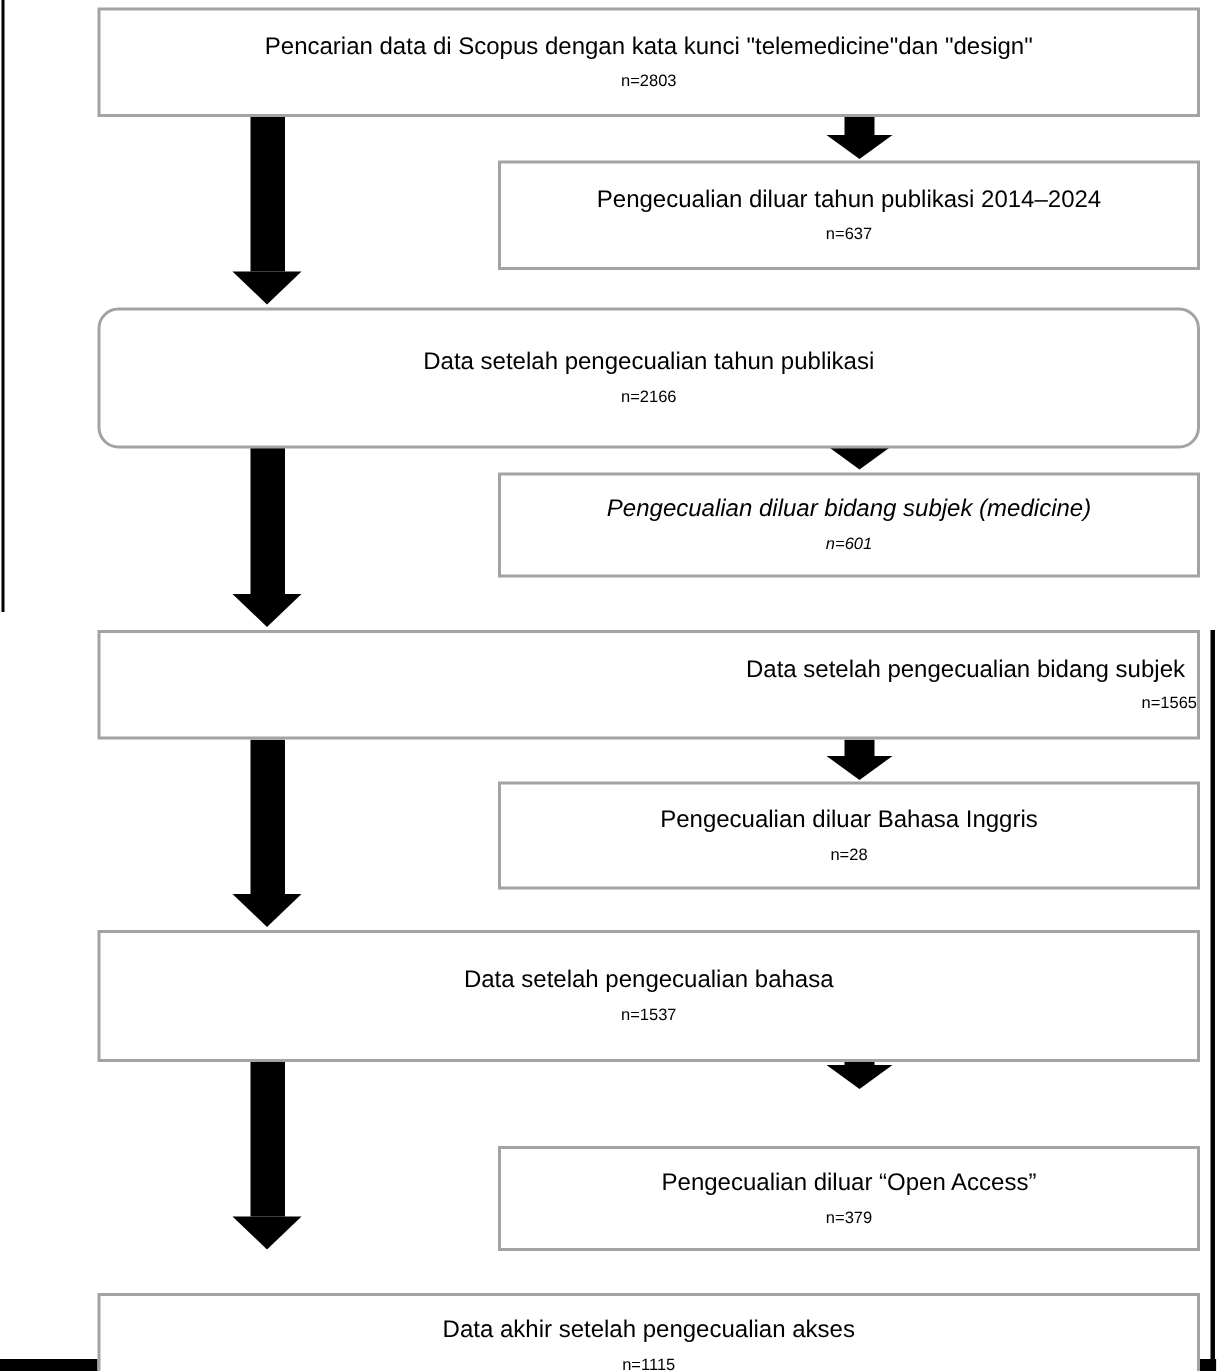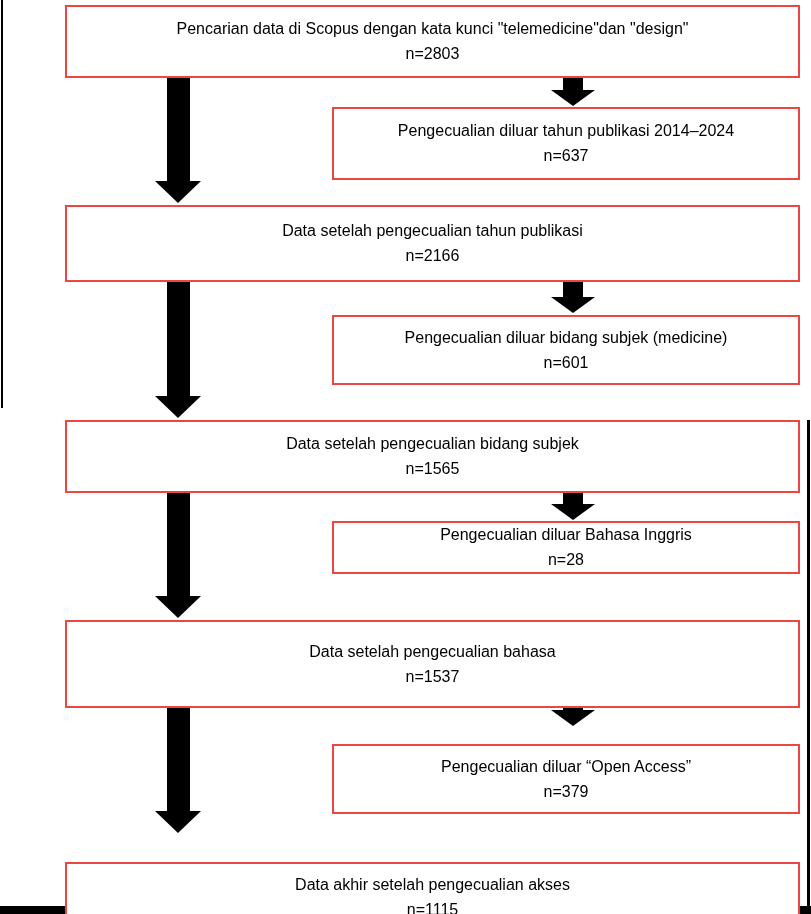--- a/index.html
+++ b/index.html
@@ -8,34 +8,34 @@
     width: 811px;
     height: 914px;
     background: #ffffff;
     font-family: "Liberation Sans", sans-serif;
     color: #000000;
     overflow: hidden;
   }
   .box {
     position: absolute;
     background: #ffffff;
-    border: 2px solid #ef4444;
+    border: 2px solid #a3a3a3;
     box-sizing: border-box;
     display: flex;
     flex-direction: column;
     align-items: center;
     justify-content: center;
     row-gap: 7px;
     text-align: center;
     z-index: 2;
   }
   .box.main { left: 65px; width: 735px; }
   .box.excl { left: 332px; width: 468px; }
   .box .label { font-size: 16px; line-height: 1.15; padding: 0 8px; }
-  .box .count { font-size: 16px; line-height: 1.1; }
+  .box .count { font-size: 11px; line-height: 1.1; }
 
   .arrow { position: absolute; z-index: 1; }
   .arrow .shaft { background: #000000; margin: 0 auto; }
   .arrow .head {
     width: 0; height: 0; margin: 0 auto;
     border-left-style: solid; border-right-style: solid;
     border-left-color: transparent; border-right-color: transparent;
     border-top-style: solid; border-top-color: #000000;
   }
   .arrow.long { left: 155px; width: 46px; }
@@ -71,73 +71,73 @@
   <div class="arrow short" style="top:78px;">
     <div class="shaft" style="height:12px;"></div>
     <div class="head"></div>
   </div>
 
   <div class="box excl" style="top:107px; height:73px;">
     <div class="label">Pengecualian diluar tahun publikasi 2014–2024</div>
     <div class="count">n=637</div>
   </div>
 
-  <div class="box main" style="top:205px; height:77px;">
+  <div class="box main" style="top:205px; height:94px;border-radius:14px;">
     <div class="label">Data setelah pengecualian tahun publikasi</div>
     <div class="count">n=2166</div>
   </div>
 
   <div class="arrow long" style="top:278px;">
     <div class="shaft" style="height:118px;"></div>
     <div class="head"></div>
   </div>
   <div class="arrow short" style="top:278px;">
     <div class="shaft" style="height:19px;"></div>
     <div class="head"></div>
   </div>
 
-  <div class="box excl" style="top:315px; height:70px;">
+  <div class="box excl" style="top:315px; height:70px;font-style:italic;">
     <div class="label">Pengecualian diluar bidang subjek (medicine)</div>
     <div class="count">n=601</div>
   </div>
 
-  <div class="box main" style="top:420px; height:73px;">
+  <div class="box main" style="top:420px; height:73px;align-items:flex-end;">
     <div class="label">Data setelah pengecualian bidang subjek</div>
     <div class="count">n=1565</div>
   </div>
 
   <div class="arrow long" style="top:493px;">
     <div class="shaft" style="height:103px;"></div>
     <div class="head"></div>
   </div>
   <div class="arrow short" style="top:493px;">
     <div class="shaft" style="height:11px;"></div>
     <div class="head"></div>
   </div>
 
-  <div class="box excl" style="top:521px; height:53px;">
+  <div class="box excl" style="top:521px; height:72px;">
     <div class="label">Pengecualian diluar Bahasa Inggris</div>
     <div class="count">n=28</div>
   </div>
 
   <div class="box main" style="top:620px; height:88px;">
     <div class="label">Data setelah pengecualian bahasa</div>
     <div class="count">n=1537</div>
   </div>
 
   <div class="arrow long" style="top:692px;">
     <div class="shaft" style="height:119px;"></div>
     <div class="head"></div>
   </div>
   <div class="arrow short" style="top:692px;">
     <div class="shaft" style="height:18px;"></div>
     <div class="head"></div>
   </div>
 
-  <div class="box excl" style="top:744px; height:70px;">
+  <div class="box excl" style="top:764px; height:70px;">
     <div class="label">Pengecualian diluar “Open Access”</div>
     <div class="count">n=379</div>
   </div>
 
   <div class="box main" style="top:862px; height:70px;">
     <div class="label">Data akhir setelah pengecualian akses</div>
     <div class="count">n=1115</div>
   </div>
 
 </div>

